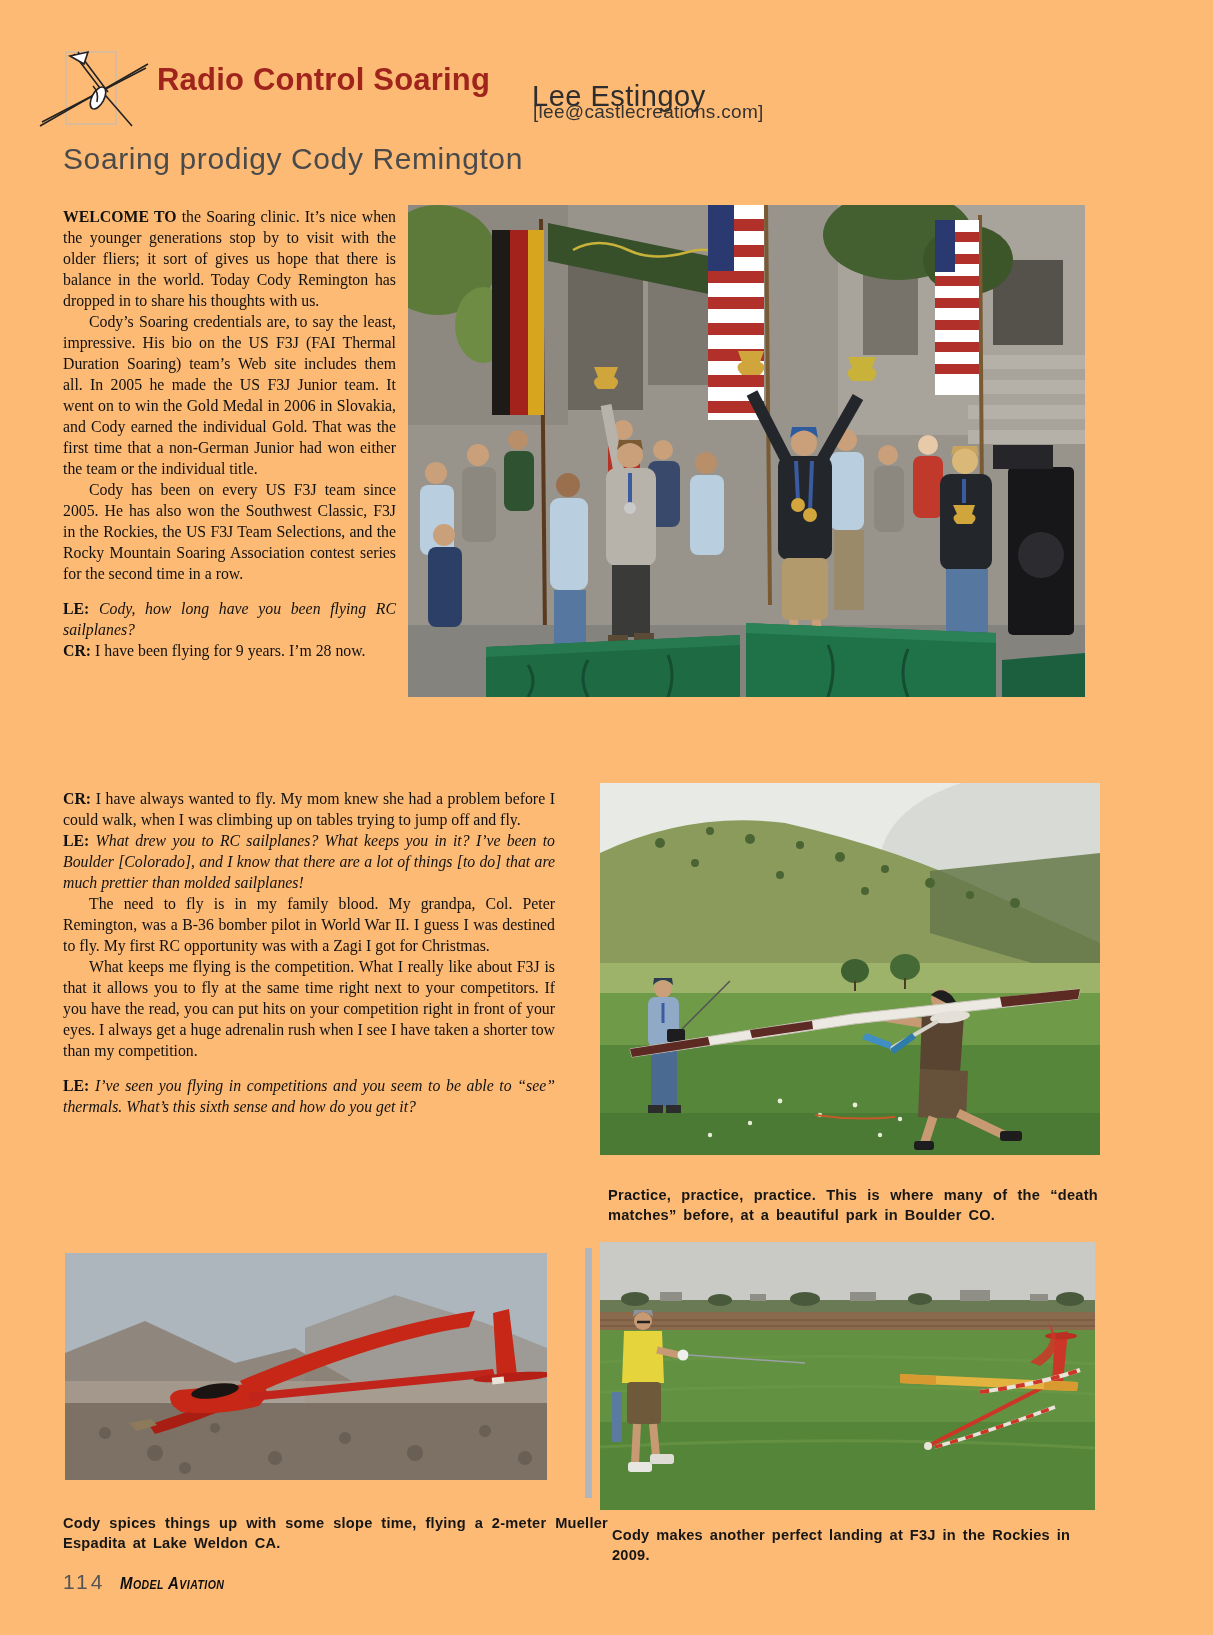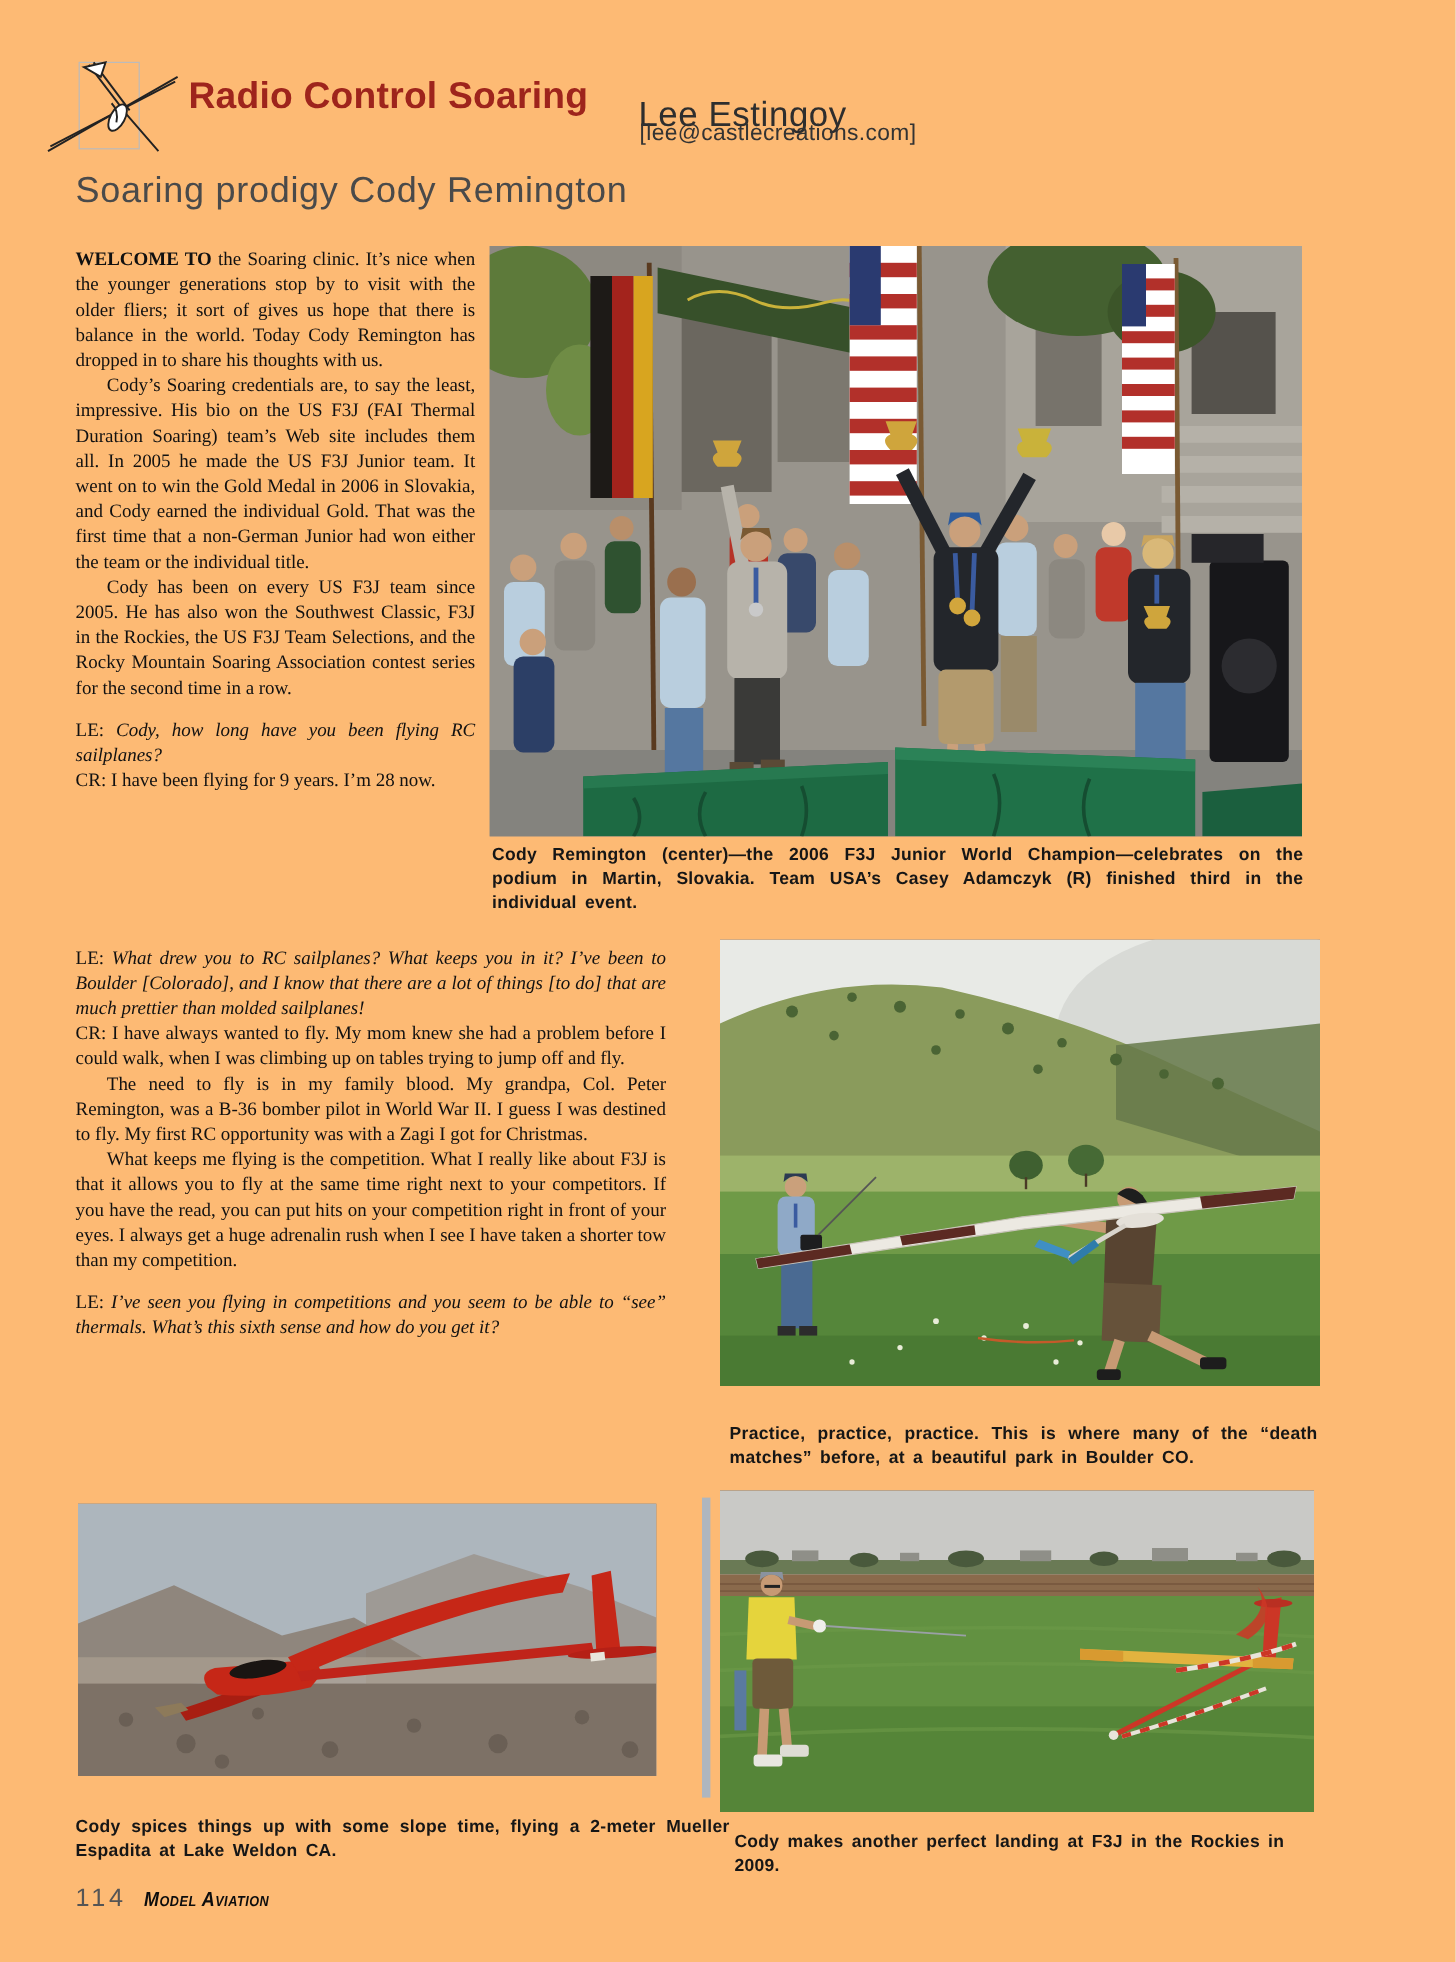--- a/index.html
+++ b/index.html
@@ -29,21 +29,21 @@
     position:absolute;left:63px;top:142px;
     font-family:"Liberation Sans","DejaVu Sans",sans-serif;
     font-weight:normal;font-size:30px;color:#4a4a4a;letter-spacing:.6px;
   }
   
   .bodytext{font-size:15.8px;line-height:21px;text-align:justify;}
   .bodytext p{margin:0;}
   .bodytext p.ind{text-indent:26px;}
   .lead{font-weight:bold;}
   .qa{margin-top:14px;}
-  .qlabel,.alabel{font-weight:normal;}
+  .qlabel,.alabel{font-weight:bold;}
   .qtext{font-style:italic;}
   #col1{position:absolute;left:63px;top:206px;width:333px;}
   #colwide{position:absolute;left:63px;top:788px;width:492px;}
   
   .photo{position:absolute;overflow:hidden;background:#888;}
   .photo svg{display:block;width:100%;height:100%;}
   #photo-podium{left:408px;top:205px;width:677px;height:492px;}
   #photo-practice{left:600px;top:783px;width:500px;height:372px;}
   #photo-slope{left:65px;top:1253px;width:482px;height:227px;}
   #photo-landing{left:600px;top:1242px;width:495px;height:268px;}
@@ -235,26 +235,25 @@
       <g>
         <polygon points="78,442 332,430 332,492 78,492" fill="#1d6a43"></polygon>
         <polygon points="338,418 588,428 588,492 338,492" fill="#1f7148"></polygon>
         <polygon points="594,455 677,448 677,492 594,492" fill="#1b5f3e"></polygon>
         <polygon points="338,418 588,428 588,438 338,428" fill="#2b8257"></polygon>
         <polygon points="78,442 332,430 332,440 78,452" fill="#277950"></polygon>
         <path d="M120 460 q10 16 0 32 M180 455 q-10 18 0 37 M260 450 q8 20 0 42 M420 440 q10 22 0 52 M500 444 q-10 24 0 48" stroke="#154d31" stroke-width="3" fill="none"></path>
       </g>
     </svg>
   </div>
-  <div id="caption-podium" class="caption">Cody Remington (center)—the 2006 F3J Junior World Champion—celebrates on the podium in Martin, Slovakia. Team USA’s Casey Adamczyk (R) finished third in the individual event.</div>
 
   <div id="colwide" class="bodytext">
     <div>
+      <p><span class="alabel">CR:</span><span> I have always wanted to fly. My mom knew she had a problem before I could walk, when I was climbing up on tables trying to jump off and fly.</span></p>
       <p><span class="qlabel">LE:</span><span class="qtext"> What drew you to RC sailplanes? What keeps you in it? I’ve been to Boulder [Colorado], and I know that there are a lot of things [to do] that are much prettier than molded sailplanes!</span></p>
-      <p><span class="alabel">CR:</span><span> I have always wanted to fly. My mom knew she had a problem before I could walk, when I was climbing up on tables trying to jump off and fly.</span></p>
       <p class="ind">The need to fly is in my family blood. My grandpa, Col. Peter Remington, was a B-36 bomber pilot in World War II. I guess I was destined to fly. My first RC opportunity was with a Zagi I got for Christmas.</p>
       <p class="ind">What keeps me flying is the competition. What I really like about F3J is that it allows you to fly at the same time right next to your competitors. If you have the read, you can put hits on your competition right in front of your eyes. I always get a huge adrenalin rush when I see I have taken a shorter tow than my competition.</p>
     </div>
     <div class="qa">
       <p><span class="qlabel">LE:</span><span class="qtext"> I’ve seen you flying in competitions and you seem to be able to “see” thermals. What’s this sixth sense and how do you get it?</span></p>
     </div>
   </div>
 
   <div id="photo-practice" class="photo">
     <svg viewBox="0 0 500 372" preserveAspectRatio="none">

